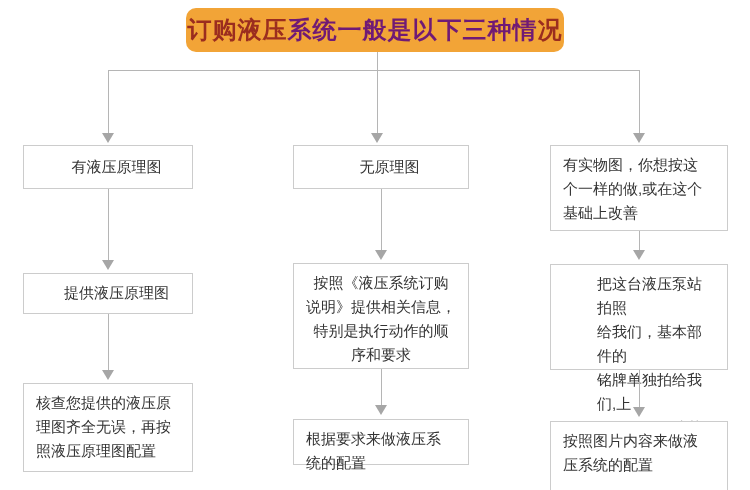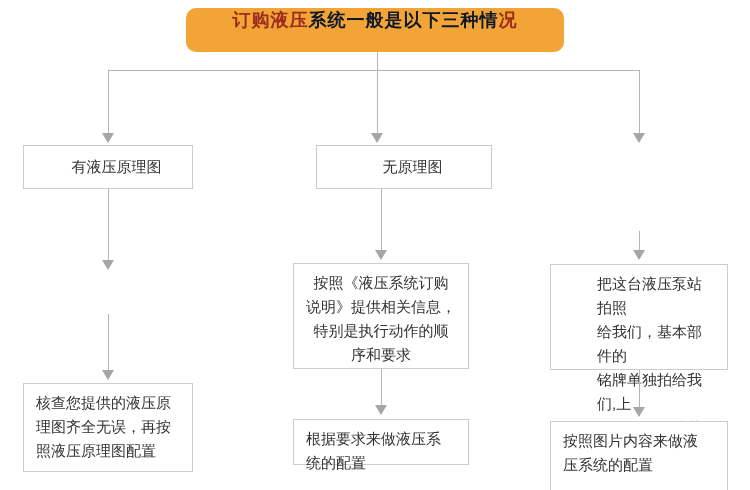--- a/index.html
+++ b/index.html
@@ -21,22 +21,23 @@
     background: var(--page_bg);
     overflow: hidden;
   }
   .banner {
     position: absolute;
     left: 186px; top: 8px;
     width: 378px; height: 44px;
     background: var(--header_bg);
     border-radius: 10px;
     display: flex;
+    align-items: center;
     justify-content: center;
-    font-size: 18px;
+    font-size: 24px;
     font-weight: bold;
     letter-spacing: 1px;
     white-space: nowrap;
   }
   .vline { position: absolute; width: 1px; background: var(--line_color); }
   .hline { position: absolute; height: 1px; background: var(--line_color); }
   .arrow {
     position: absolute;
     width: 0; height: 0;
     border-left: 6px solid transparent;
@@ -64,21 +65,21 @@
   }
   .box-text { white-space: pre-line; }
 </style>
 </head>
 <body>
 
 <div class="canvas">
 
   <div class="banner">
     <span style="color: rgb(155, 45, 31);">订购液压</span>
-      <span style="color: #0f172a;">系统一般是以下三种情</span>
+      <span style="color: #701a75;">系统一般是以下三种情</span>
       <span style="color: rgb(155, 45, 31);">况</span>
   </div>
 
   <div class="vline" style="left:377px; top:52px; height:18px;"></div>
   <div class="hline" style="left:108px; top:70px; width:532px;"></div>
 
   <div class="vline" style="left:108px; top:70px; height:63px;"></div>
   <div class="arrow" style="left:102px; top:133px;"></div>
 
   <div class="vline" style="left:377px; top:70px; height:63px;"></div>
@@ -86,49 +87,57 @@
 
   <div class="vline" style="left:639px; top:70px; height:63px;"></div>
   <div class="arrow" style="left:633px; top:133px;"></div>
 
   <div class="box center" style="left:23px; top:145px; width:170px; height:44px;">
     <span class="box-text">有液压原理图</span>
   </div>
   <div class="vline" style="left:108px; top:189px; height:71px;"></div>
   <div class="arrow" style="left:102px; top:260px;"></div>
 
+  <div class="box center" style="left:23px; top:273px; width:170px; height:41px;">
+    <span class="box-text">提供液压原理图</span>
+  </div>
   <div class="vline" style="left:108px; top:314px; height:56px;"></div>
   <div class="arrow" style="left:102px; top:370px;"></div>
 
   <div class="box multi" style="left:23px; top:383px; width:170px; height:89px;">
     <span class="box-text">核查您提供的液压原
 理图齐全无误，再按
 照液压原理图配置</span>
   </div>
 
-  <div class="box center" style="left:293px; top:145px; width:176px; height:44px;margin-left:23px;">
+  <div class="box center" style="left:293px; top:145px; width:176px; height:44px;">
     <span class="box-text">无原理图</span>
   </div>
   <div class="vline" style="left:381px; top:189px; height:61px;"></div>
   <div class="arrow" style="left:375px; top:250px;"></div>
 
   <div class="box multi" style="left:293px; top:263px; width:176px; height:106px;text-align:center;">
     <span class="box-text">按照《液压系统订购
 说明》提供相关信息，
 特别是执行动作的顺
 序和要求</span>
   </div>
   <div class="vline" style="left:381px; top:369px; height:36px;"></div>
   <div class="arrow" style="left:375px; top:405px;"></div>
 
   <div class="box multi" style="left:293px; top:419px; width:176px; height:46px;">
     <span class="box-text">根据要求来做液压系
 统的配置</span>
   </div>
 
+  <div class="box multi" style="left:550px; top:145px; width:178px; height:86px;">
+    <span class="box-text">有实物图，你想按这
+个一样的做,或在这个
+基础上改善</span>
+  </div>
   <div class="vline" style="left:639px; top:231px; height:19px;"></div>
   <div class="arrow" style="left:633px; top:250px;"></div>
 
   <div class="box multi" style="left:550px; top:264px; width:178px; height:106px;padding-left:46px;">
     <span class="box-text">把这台液压泵站拍照
 给我们，基本部件的
 铭牌单独拍给我们,上
 面的型号要清楚辨认</span>
   </div>
   <div class="vline" style="left:639px; top:370px; height:37px;"></div>

